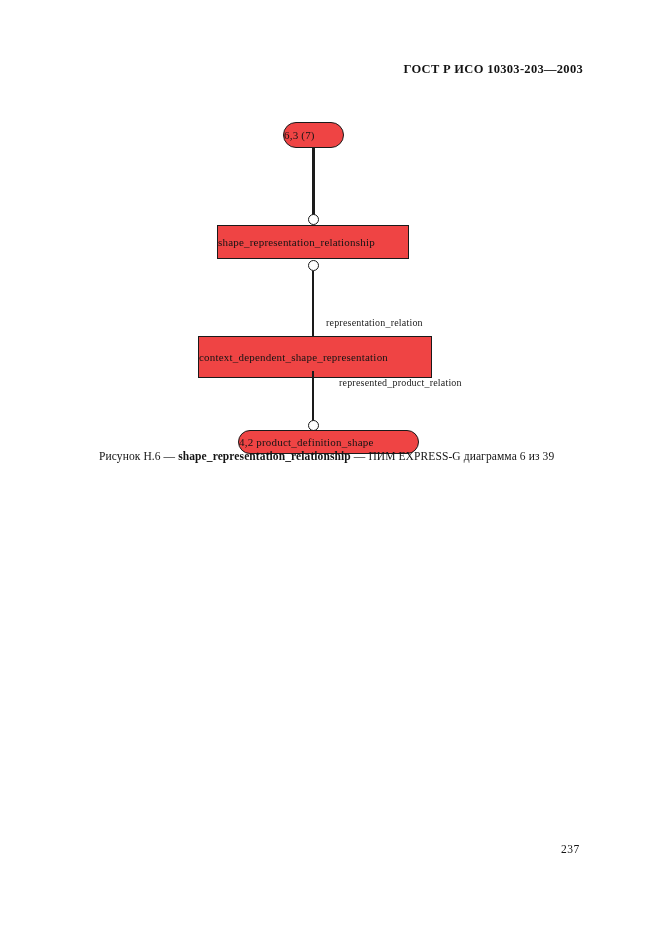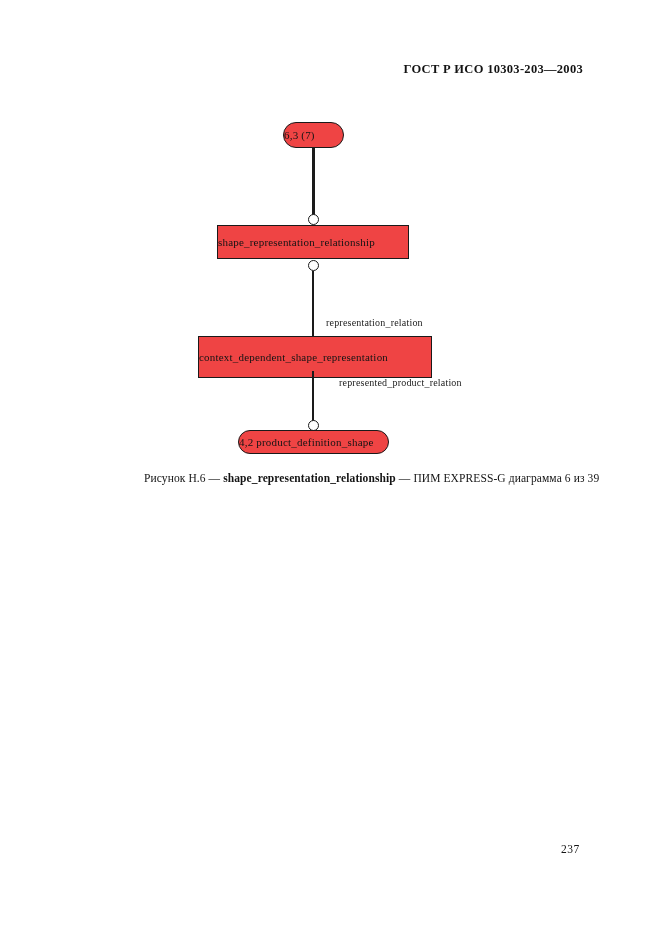--- a/index.html
+++ b/index.html
@@ -33,21 +33,21 @@
     background: #ef4444;
     display: flex;
     align-items: center;
     font-size: 11px;
     letter-spacing: 0.2px;
     white-space: nowrap;
   }
   .oval-top    { left: 283px; top: 122px; width: 61px;  height: 26px; border-radius: 13px; }
   .rect-1      { left: 217px; top: 225px; width: 192px; height: 34px; }
   .rect-2      { left: 198px; top: 336px; width: 234px; height: 42px; }
-  .oval-bottom { left: 238px; top: 430px; width: 151px; height: 24px; border-radius: 12px; }
+  .oval-bottom { left: 238px; top: 430px; width: 181px; height: 24px; border-radius: 12px; }
 
   .thick-line {
     position: absolute;
     left: 311.5px; top: 147px;
     width: 3px; height: 68px;
     background: #1a1a1a;
   }
   .vline {
     position: absolute;
     left: 312.2px;
@@ -74,25 +74,24 @@
     letter-spacing: 0.2px;
     white-space: nowrap;
     color: #1a1a1a;
   }
   .edge-label-1 { left: 326px; top: 317px; }
   .edge-label-2 { left: 331px; top: 377px; padding-left: 8px; }
 
   .caption {
     position: absolute;
     left: 99px;
-    top: 472px;
+    top: 450px;
     font-size: 11.5px;
     white-space: nowrap;
     letter-spacing: 0.1px;
-    margin-left: 45px;
   }
   .caption .bold { font-weight: bold; }
 
   .page-number {
     position: absolute;
     left: 561px;
     top: 843px;
     font-size: 11.5px;
     letter-spacing: 0.5px;
   }

